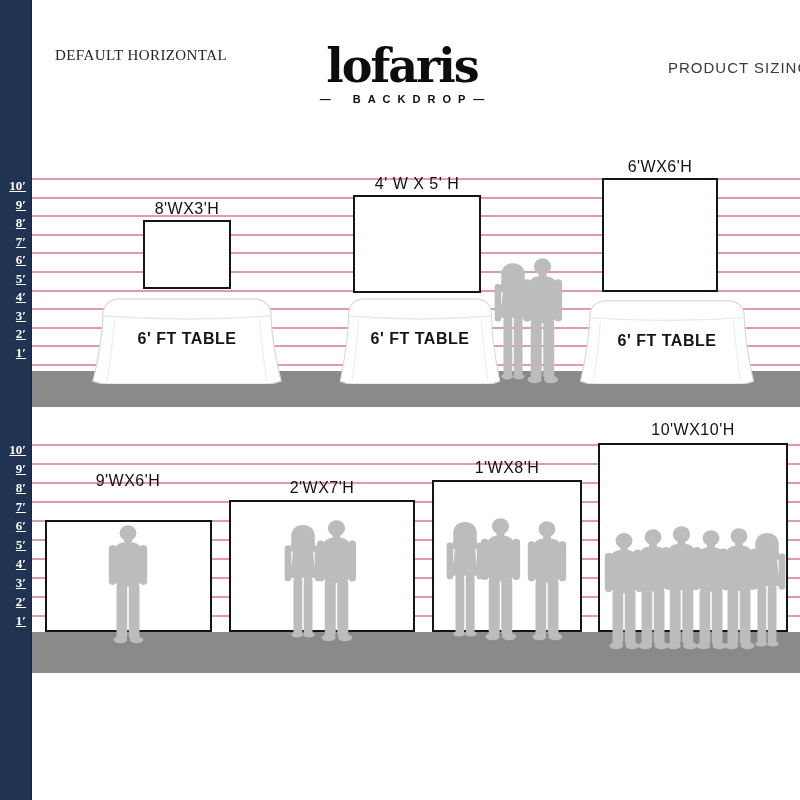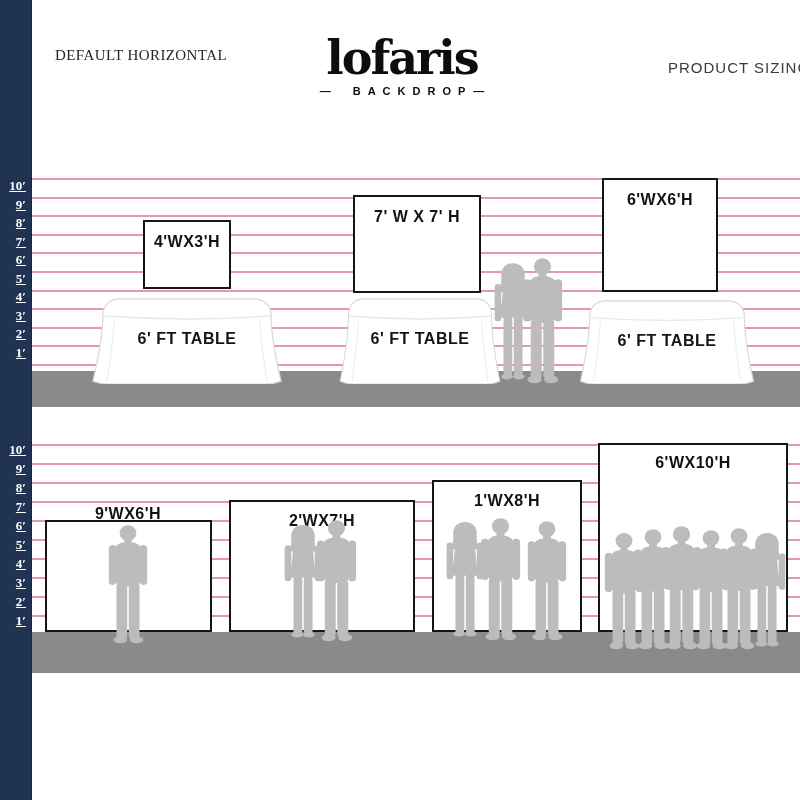--- a/index.html
+++ b/index.html
@@ -8,37 +8,37 @@
 
   
   .strip{position:absolute;left:0;top:0;width:31px;height:800px;background:#203352;
          border-right:1px solid #17263f;}
 
   
   .hdr-left{position:absolute;left:55px;top:44px;font-family:"Liberation Serif",serif;
             font-size:15px;color:#26262a;letter-spacing:0.4px;line-height:1.5;white-space:nowrap;}
   .logo{position:absolute;left:316px;top:34px;width:172px;text-align:center;color:#0d0d0d;}
   .logo-word{font-family:"DejaVu Serif",serif;font-weight:bold;font-size:46px;line-height:1.05;
-             letter-spacing:-2px;}
+             letter-spacing:-2px;margin-top:8px;}
   .logo-sub{margin-top:3px;font-size:11px;font-weight:bold;letter-spacing:0;display:flex;
             align-items:center;justify-content:center;gap:1px;}
   .logo-sub .word{letter-spacing:7px;margin-left:21px;}
   .hdr-right{position:absolute;left:668px;top:59px;font-size:15px;letter-spacing:1px;
              color:#3a3a3a;white-space:nowrap;}
 
   
   .gl{position:absolute;left:32px;right:0;height:2px;background:#e49aa4;}
   .rn{position:absolute;left:0;width:26px;text-align:right;color:#ffffff;
       font-family:"Liberation Serif",serif;font-weight:bold;font-size:13px;line-height:14px;text-decoration:underline;}
   .floor{position:absolute;left:32px;right:0;background:#8a8a8a;}
 
   
   .bd{position:absolute;background:#fff;border:2px solid #151515;box-sizing:border-box;}
-  .bd-label{position:absolute;transform:translateX(-50%);font-weight:bold;font-size:16px;
-            color:#121212;letter-spacing:0.5px;white-space:nowrap;margin-top:33px;}
+  .bd-label{position:absolute;transform:translateX(-50%);font-weight:normal;font-size:16px;
+            color:#121212;letter-spacing:0.5px;white-space:nowrap;}
 
   
   .table-wrap{position:absolute;}
   .table-wrap svg{position:absolute;left:0;top:0;width:100%;height:100%;}
   .table-label{position:absolute;left:50%;top:34px;transform:translateX(-50%);
                font-weight:bold;font-size:16px;color:#141414;letter-spacing:0.5px;white-space:nowrap;}
 
   .person{position:absolute;}
 </style>
 </head>
@@ -137,22 +137,22 @@
       <path d="M15,21 Q100,27 185,21" fill="none" stroke="#e9e9e9" stroke-width="1.5"></path>
       <path d="M27,24 C25,46 23,68 19,89" fill="none" stroke="#ededed" stroke-width="1.2"></path>
       <path d="M173,24 C175,46 177,68 181,89" fill="none" stroke="#ededed" stroke-width="1.2"></path>
     </svg>
     <div class="table-label">6' FT TABLE</div>
   </div>
 
   <div class="bd" style="left:143px;top:220px;width:88px;height:69px"></div>
   <div class="bd" style="left:353px;top:195px;width:128px;height:98px"></div>
   <div class="bd" style="left:602px;top:178px;width:116px;height:114px"></div>
-  <div class="bd-label" style="left:187px;top:200px">4'WX3'H</div>
-  <div class="bd-label" style="left:417px;top:175px">7' W X 7' H</div>
+  <div class="bd-label" style="left:187px;top:200px">8'WX3'H</div>
+  <div class="bd-label" style="left:417px;top:175px">4' W X 5' H</div>
   <div class="bd-label" style="left:660px;top:158px">6'WX6'H</div>
 
   <svg class="person" style="left:491px;top:261px;width:44px;height:122px" viewBox="0 0 60 170" preserveAspectRatio="none">
       <use href="#p-woman" fill="#bcbcbc"></use>
     </svg>
   <svg class="person" style="left:519px;top:256px;width:47px;height:128px" viewBox="0 0 60 170" preserveAspectRatio="none">
       <use href="#p-man" fill="#bcbcbc"></use>
     </svg>
 
   <div class="gl" style="top:444px"></div>
@@ -179,21 +179,21 @@
 
   <div class="floor" style="top:632px;height:41px"></div>
 
   <div class="bd" style="left:45px;top:520px;width:167px;height:112px"></div>
   <div class="bd" style="left:229px;top:500px;width:186px;height:132px"></div>
   <div class="bd" style="left:432px;top:480px;width:150px;height:152px"></div>
   <div class="bd" style="left:598px;top:443px;width:190px;height:189px"></div>
   <div class="bd-label" style="left:128px;top:472px">9'WX6'H</div>
   <div class="bd-label" style="left:322px;top:479px">2'WX7'H</div>
   <div class="bd-label" style="left:507px;top:459px">1'WX8'H</div>
-  <div class="bd-label" style="left:693px;top:421px">6'WX10'H</div>
+  <div class="bd-label" style="left:693px;top:421px">10'WX10'H</div>
 
   <svg class="person" style="left:105px;top:523px;width:46px;height:121px" viewBox="0 0 60 170" preserveAspectRatio="none">
       <use href="#p-man" fill="#bcbcbc"></use>
     </svg>
 
   <svg class="person" style="left:281px;top:523px;width:44px;height:118px" viewBox="0 0 60 170" preserveAspectRatio="none">
       <use href="#p-woman" fill="#bcbcbc"></use>
     </svg>
   <svg class="person" style="left:313px;top:518px;width:47px;height:124px" viewBox="0 0 60 170" preserveAspectRatio="none">
       <use href="#p-man" fill="#bcbcbc"></use>

